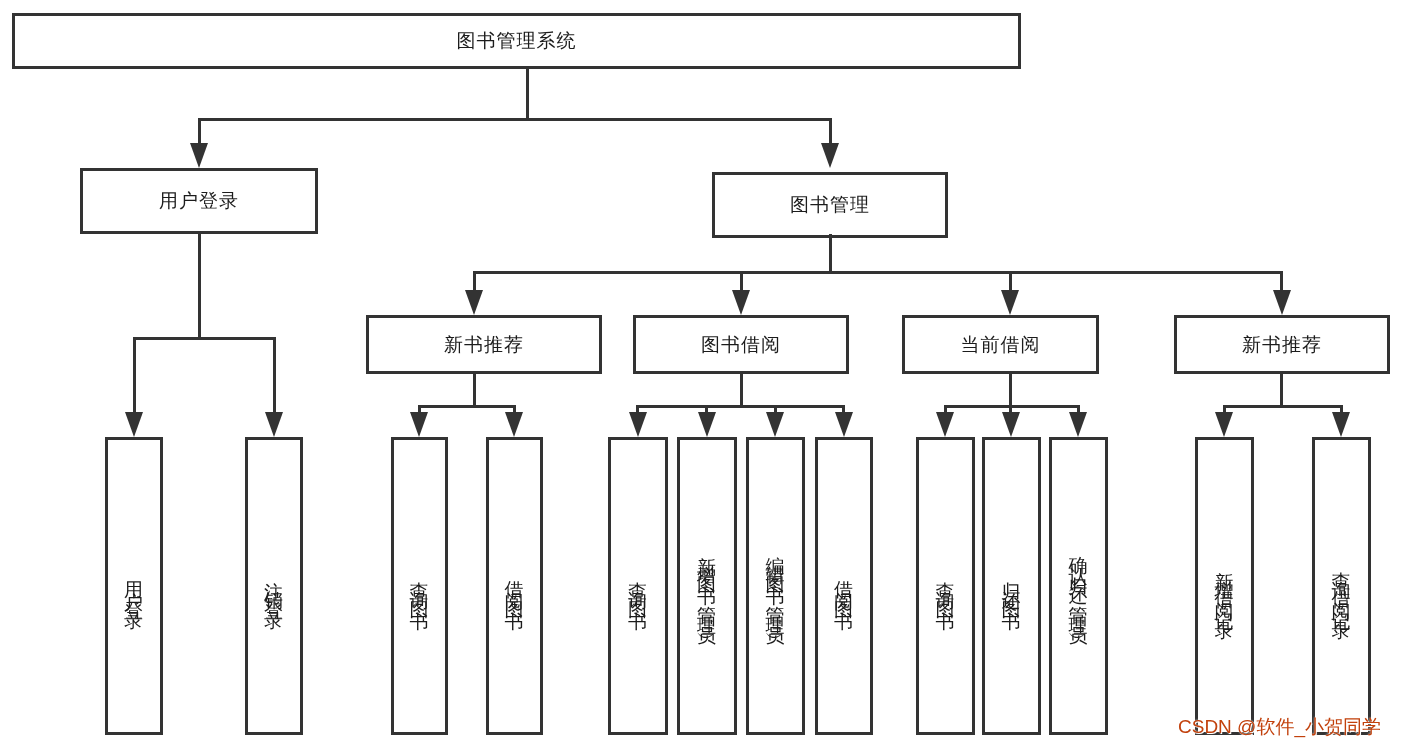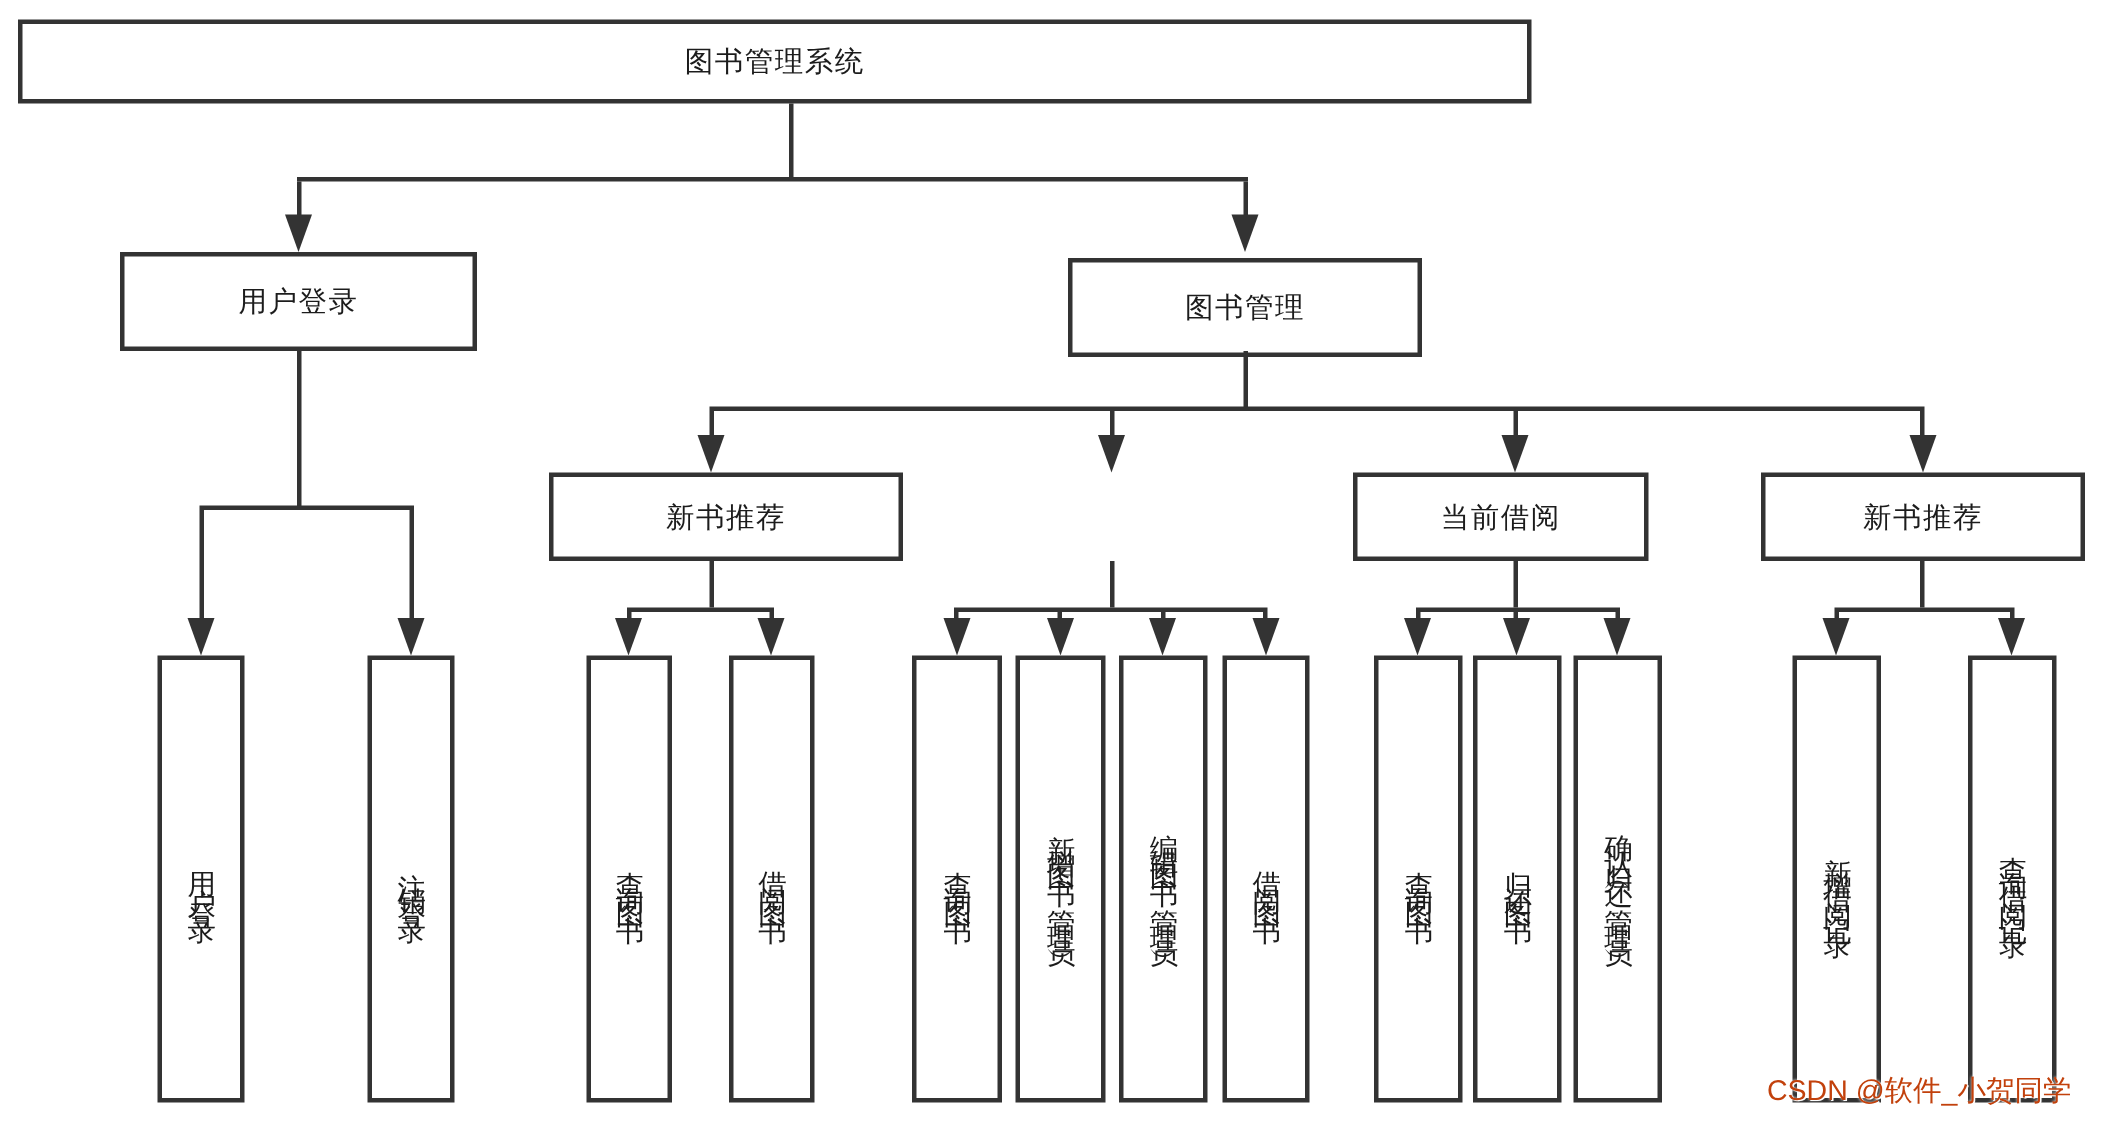--- a/index.html
+++ b/index.html
@@ -91,20 +91,23 @@
   <div class="line" style="left:1009px;top:274px;width:3px;height:18px;"></div>
   <div class="line" style="left:1280px;top:274px;width:3px;height:18px;"></div>
   <div class="arrow" style="left:465px;top:290px;"></div>
   <div class="arrow" style="left:732px;top:290px;"></div>
   <div class="arrow" style="left:1001px;top:290px;"></div>
   <div class="arrow" style="left:1273px;top:290px;"></div>
 
   <div class="box" style="left:366px;top:315px;width:236px;height:59px;">
     <span class="hlabel">新书推荐</span>
   </div>
+  <div class="box" style="left:633px;top:315px;width:216px;height:59px;">
+    <span class="hlabel">图书借阅</span>
+  </div>
   <div class="box" style="left:902px;top:315px;width:197px;height:59px;">
     <span class="hlabel">当前借阅</span>
   </div>
   <div class="box" style="left:1174px;top:315px;width:216px;height:59px;">
     <span class="hlabel">新书推荐</span>
   </div>
 
   <div class="line" style="left:473px;top:374px;width:3px;height:31px;"></div>
   <div class="line" style="left:418px;top:405px;width:98px;height:3px;"></div>
   <div class="line" style="left:418px;top:408px;width:3px;height:6px;"></div>

